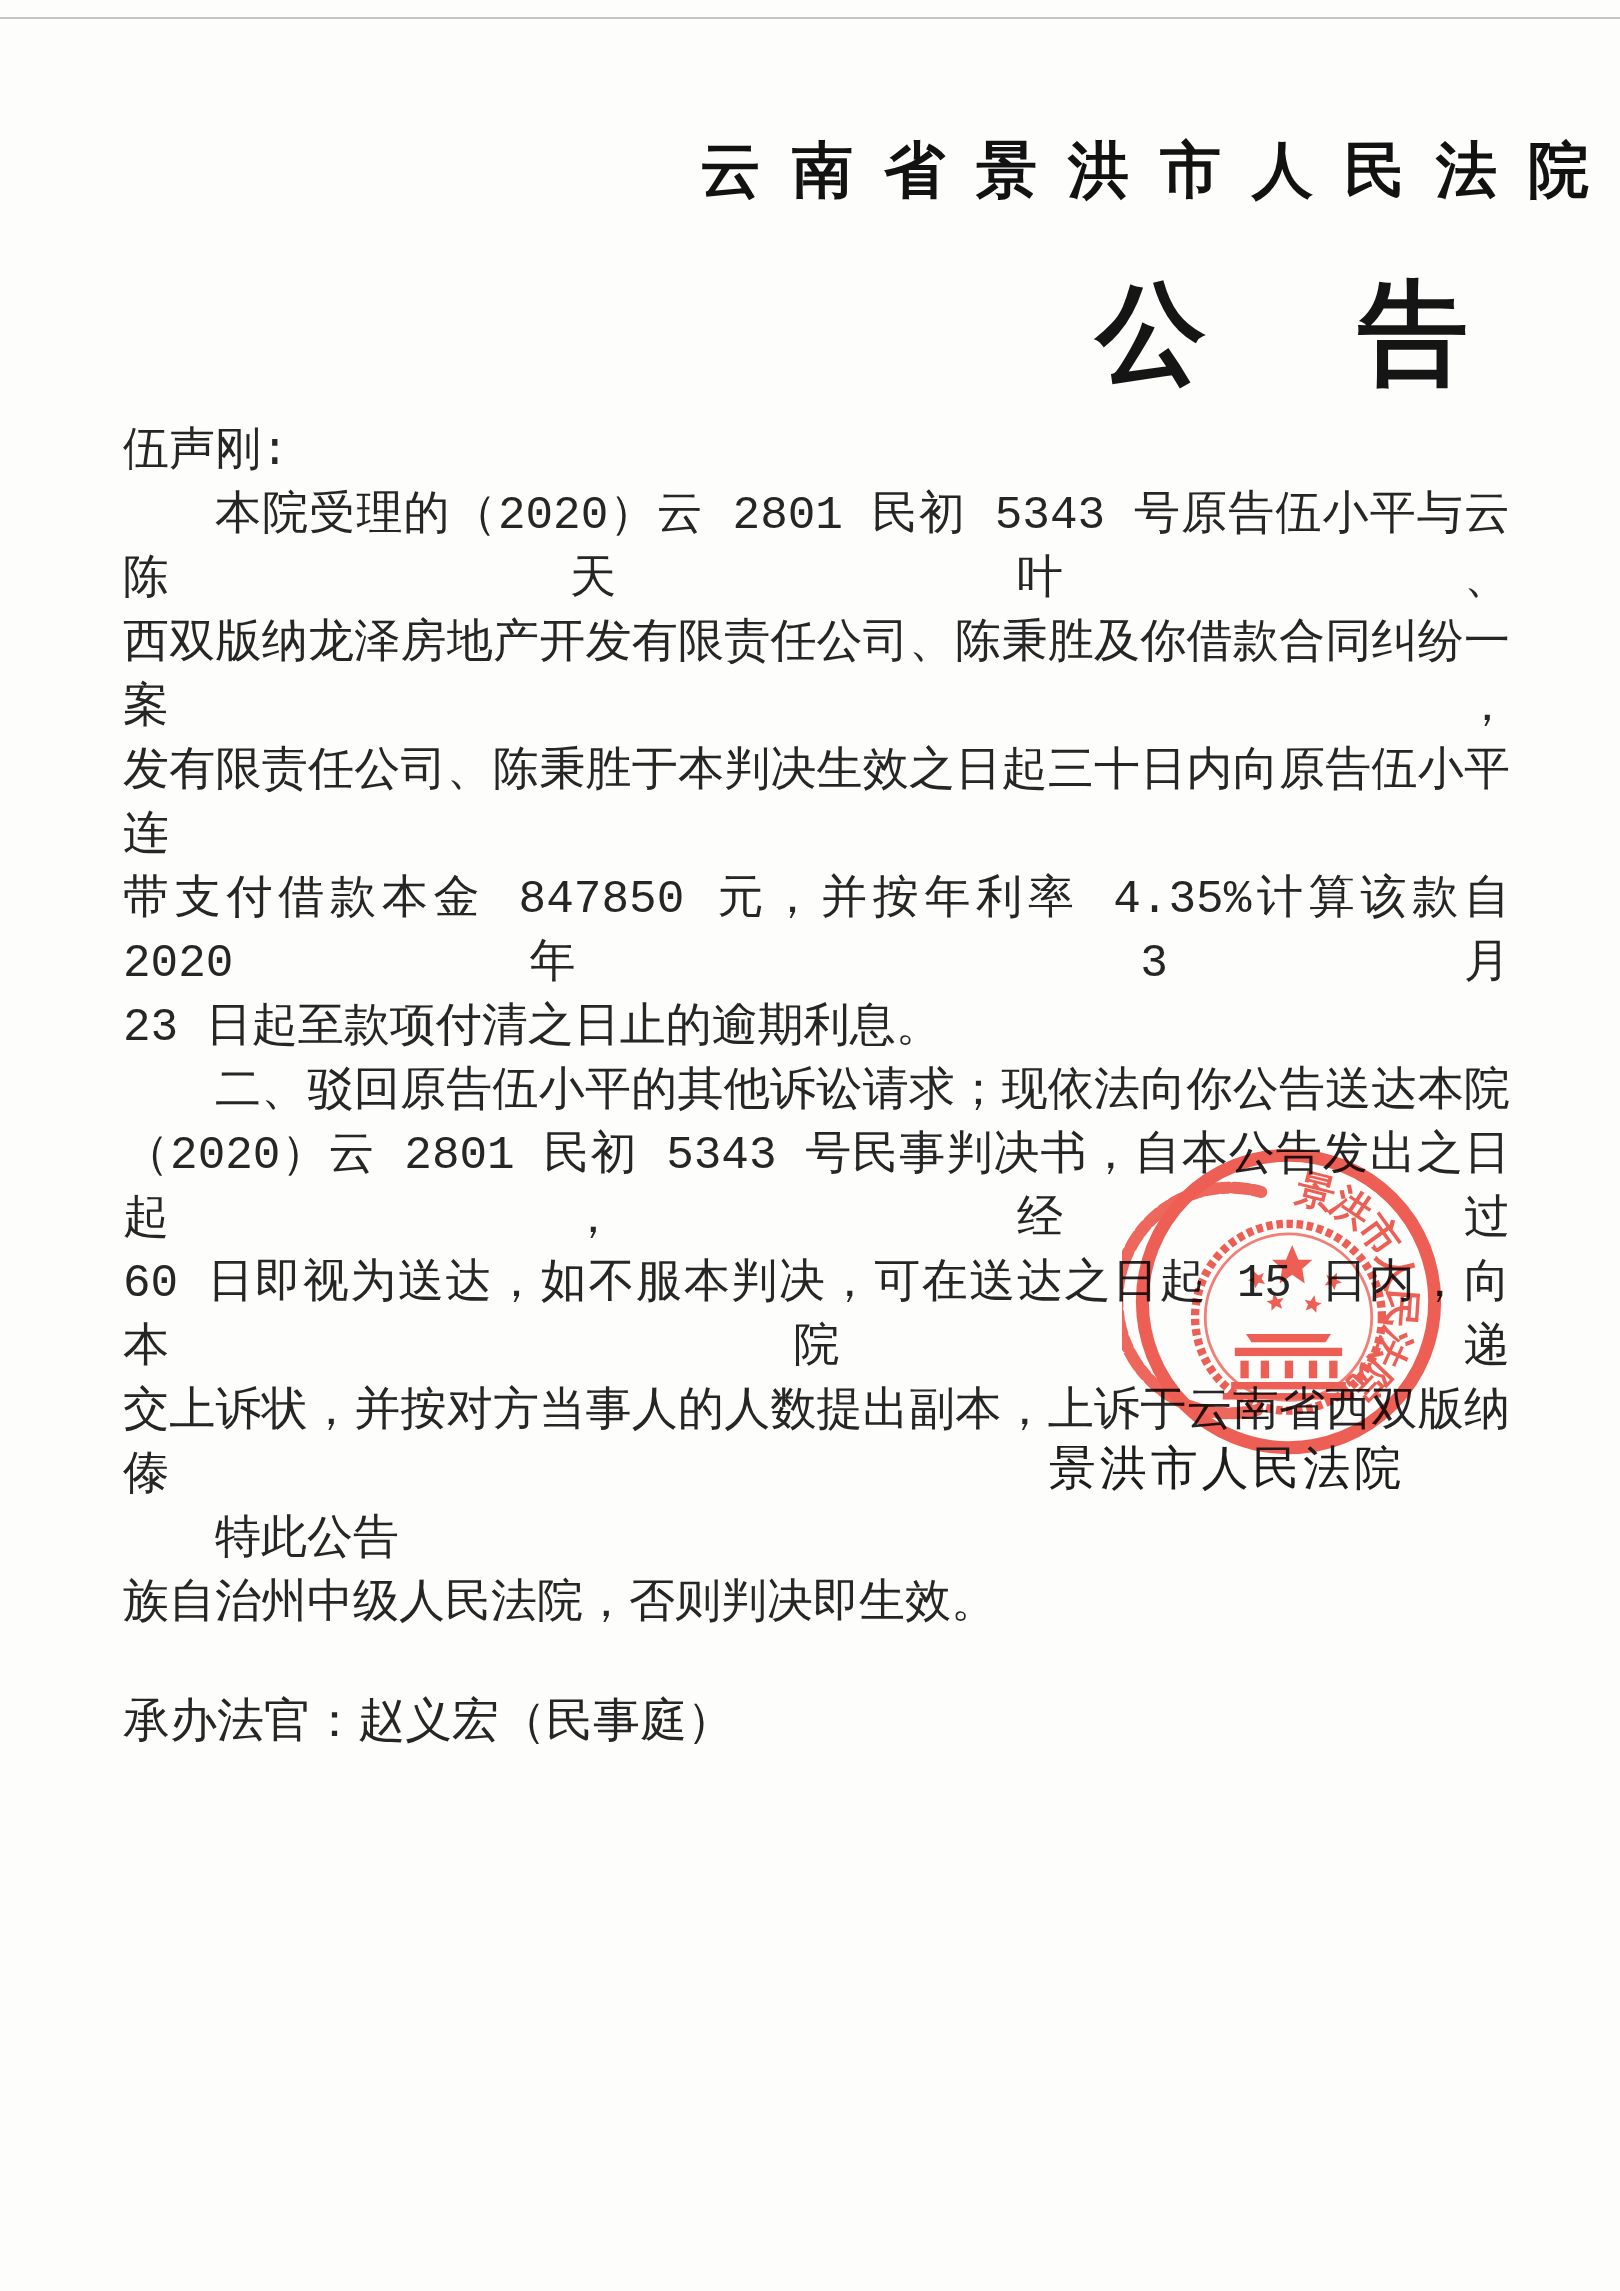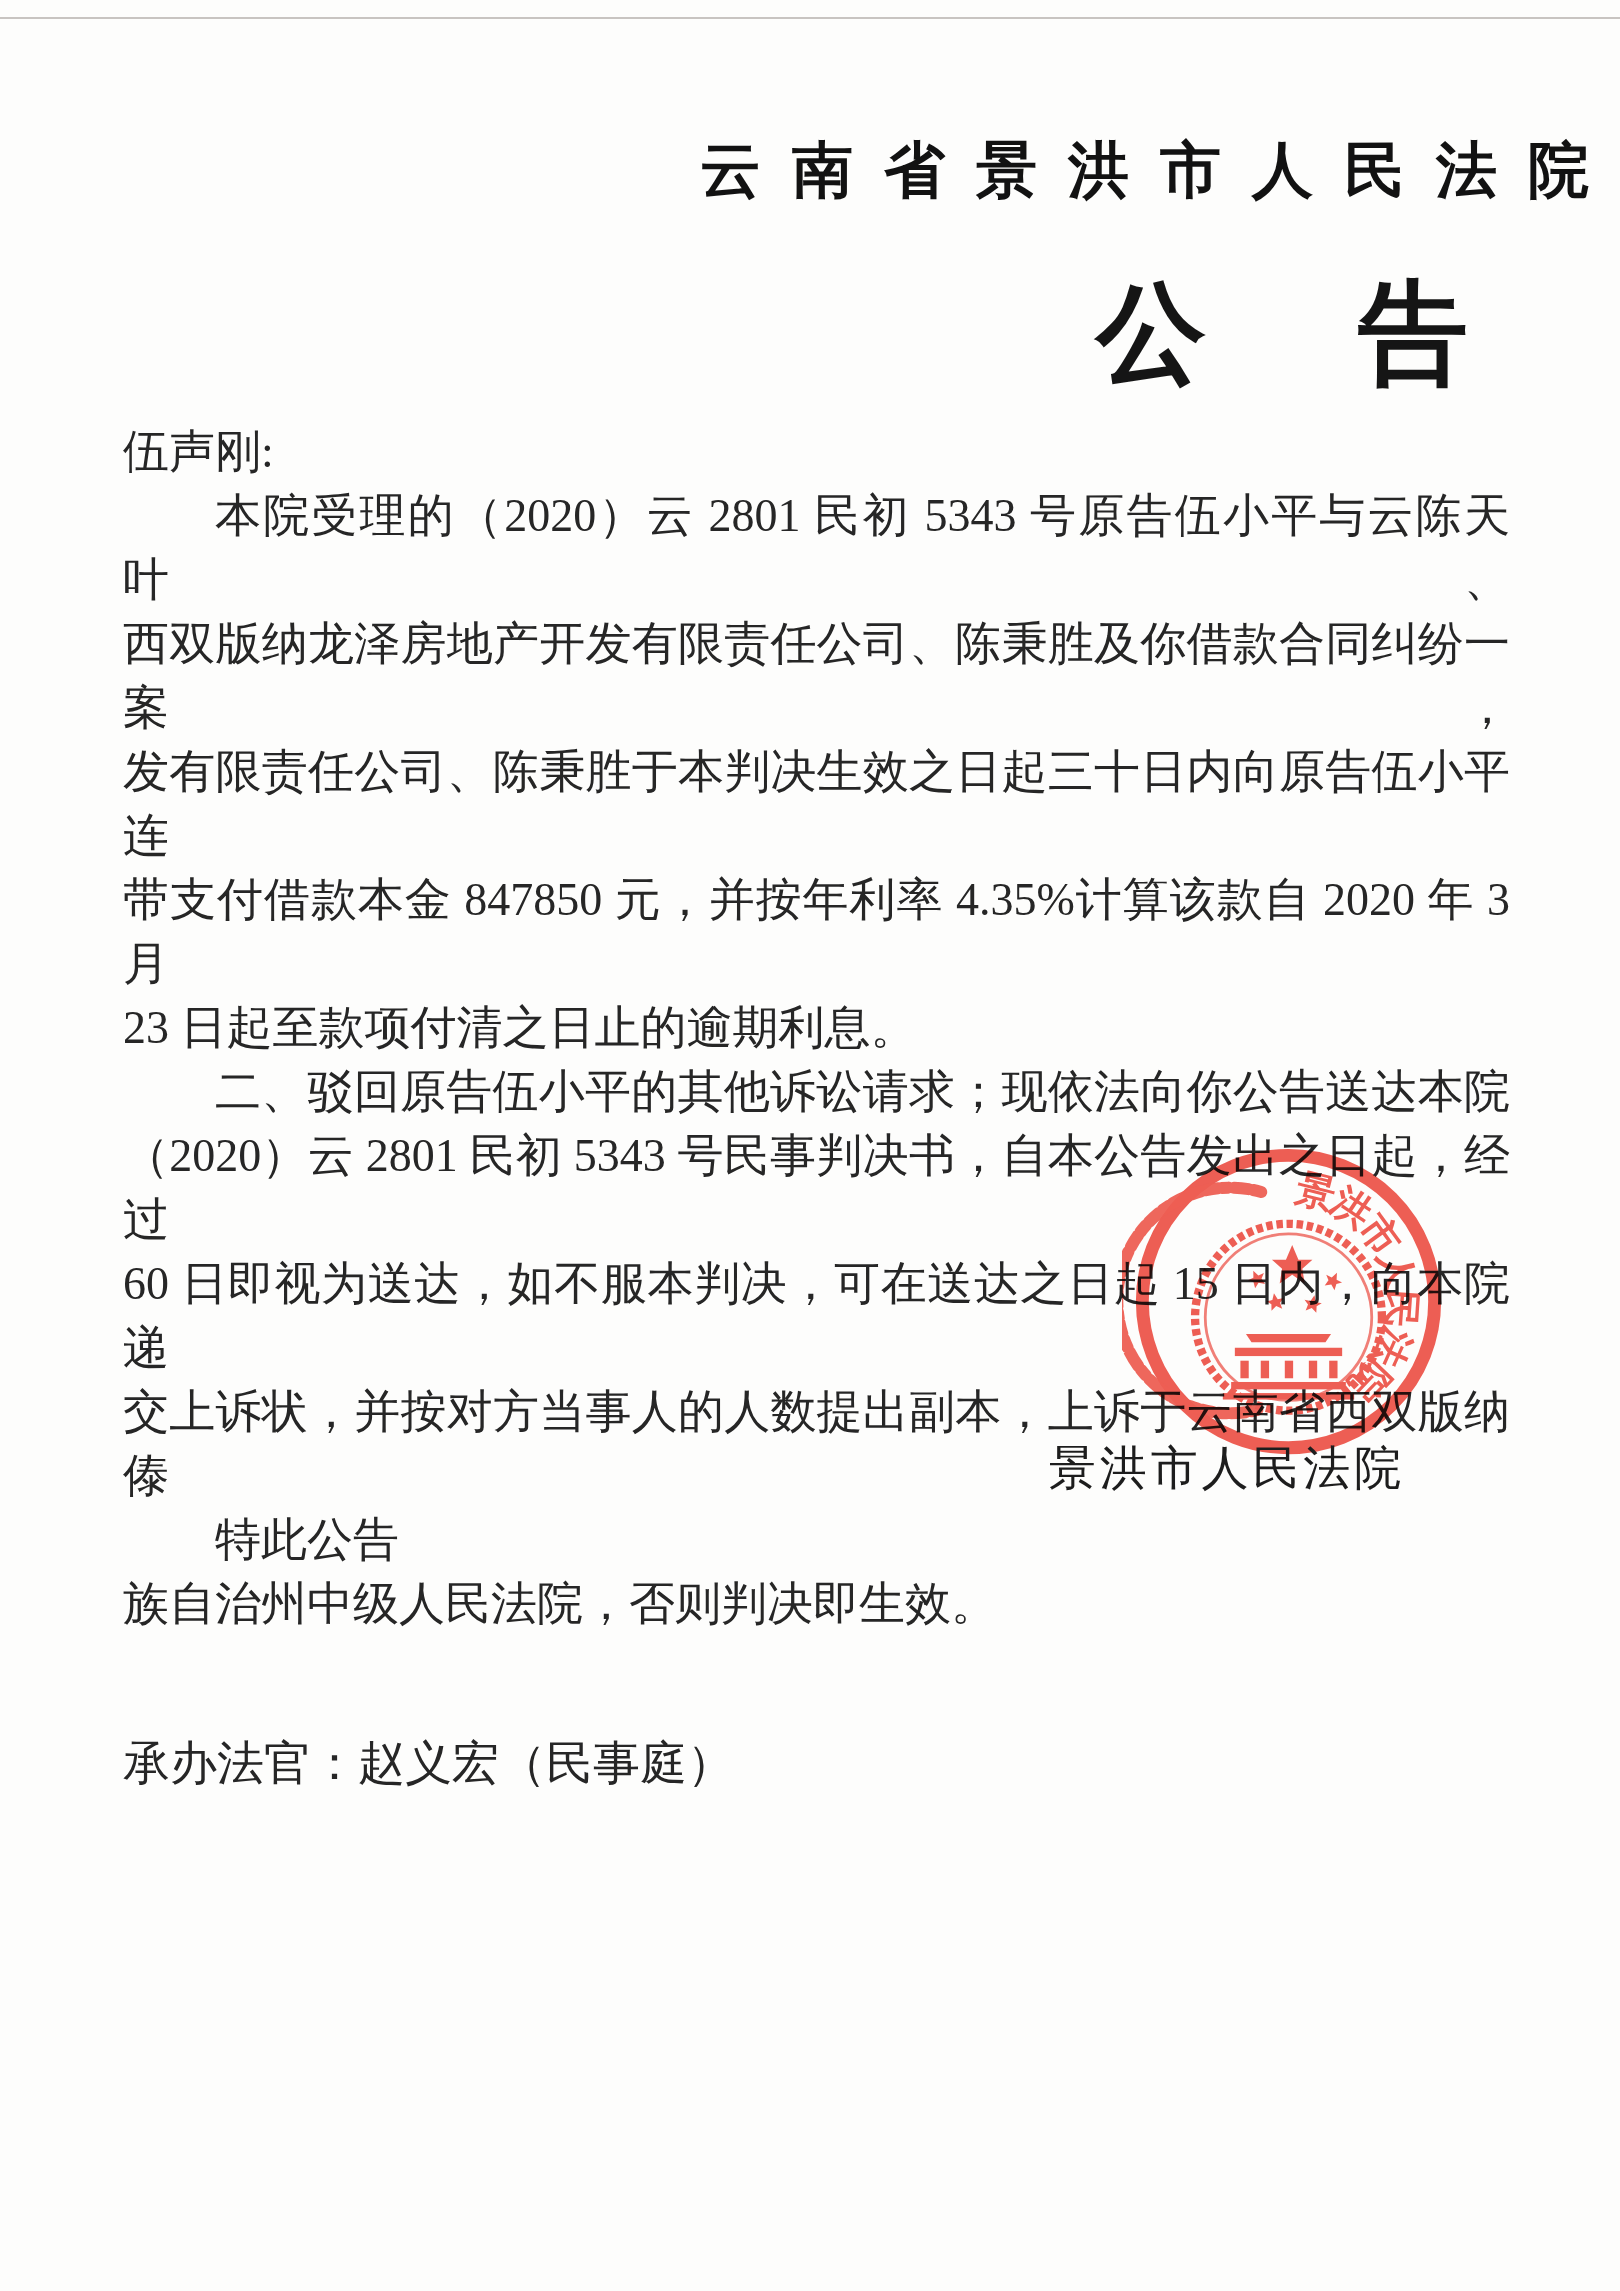--- a/index.html
+++ b/index.html
@@ -27,21 +27,21 @@
     margin-top:73px;
     text-align:right;
     font-size:110px;font-weight:bold;color:#151515;
     letter-spacing:152px;text-indent:152px;
     line-height:1.05;
   }
   .body-text{
     position:absolute;left:123px;top:420px;width:1387px;
     font-size:46px;line-height:64px;color:#262626;
   }
-  .line{min-height:64px;}
+  .line{min-height:64px;font-family:Liberation Mono, monospace;}
   .line.indent{text-indent:92px;}
   .line.justify{text-align:justify;text-align-last:justify;}
   .seal{
     position:absolute;left:1122px;top:1135px;width:333px;height:333px;
     mix-blend-mode:multiply;opacity:.93;
   }
   .seal svg{display:block;width:100%;height:100%;}
   .seal text{
     font-family:"Liberation Serif","DejaVu Serif",serif;
     font-weight:bold;font-size:42px;
@@ -61,21 +61,21 @@
   }
   .marked-char::after{
     content:'';position:absolute;left:8.8px;top:12.7px;width:30px;height:36px;
     background:#1b1b1b;border-radius:50%/46%;
     transform:rotate(-12deg);opacity:.92;
   }
   .contact{
     position:absolute;left:123px;top:1690px;
     font-size:47px;line-height:61px;color:#262626;
   }
-  .contact-row{white-space:nowrap;margin-top:43px;}
+  .contact-row{white-space:nowrap;}
 </style>
 </head>
 <body>
 
 <div class="page">
 
   <div class="scan-line"></div>
 
   <div class="court-name">云南省景洪市人民法院</div>
 

